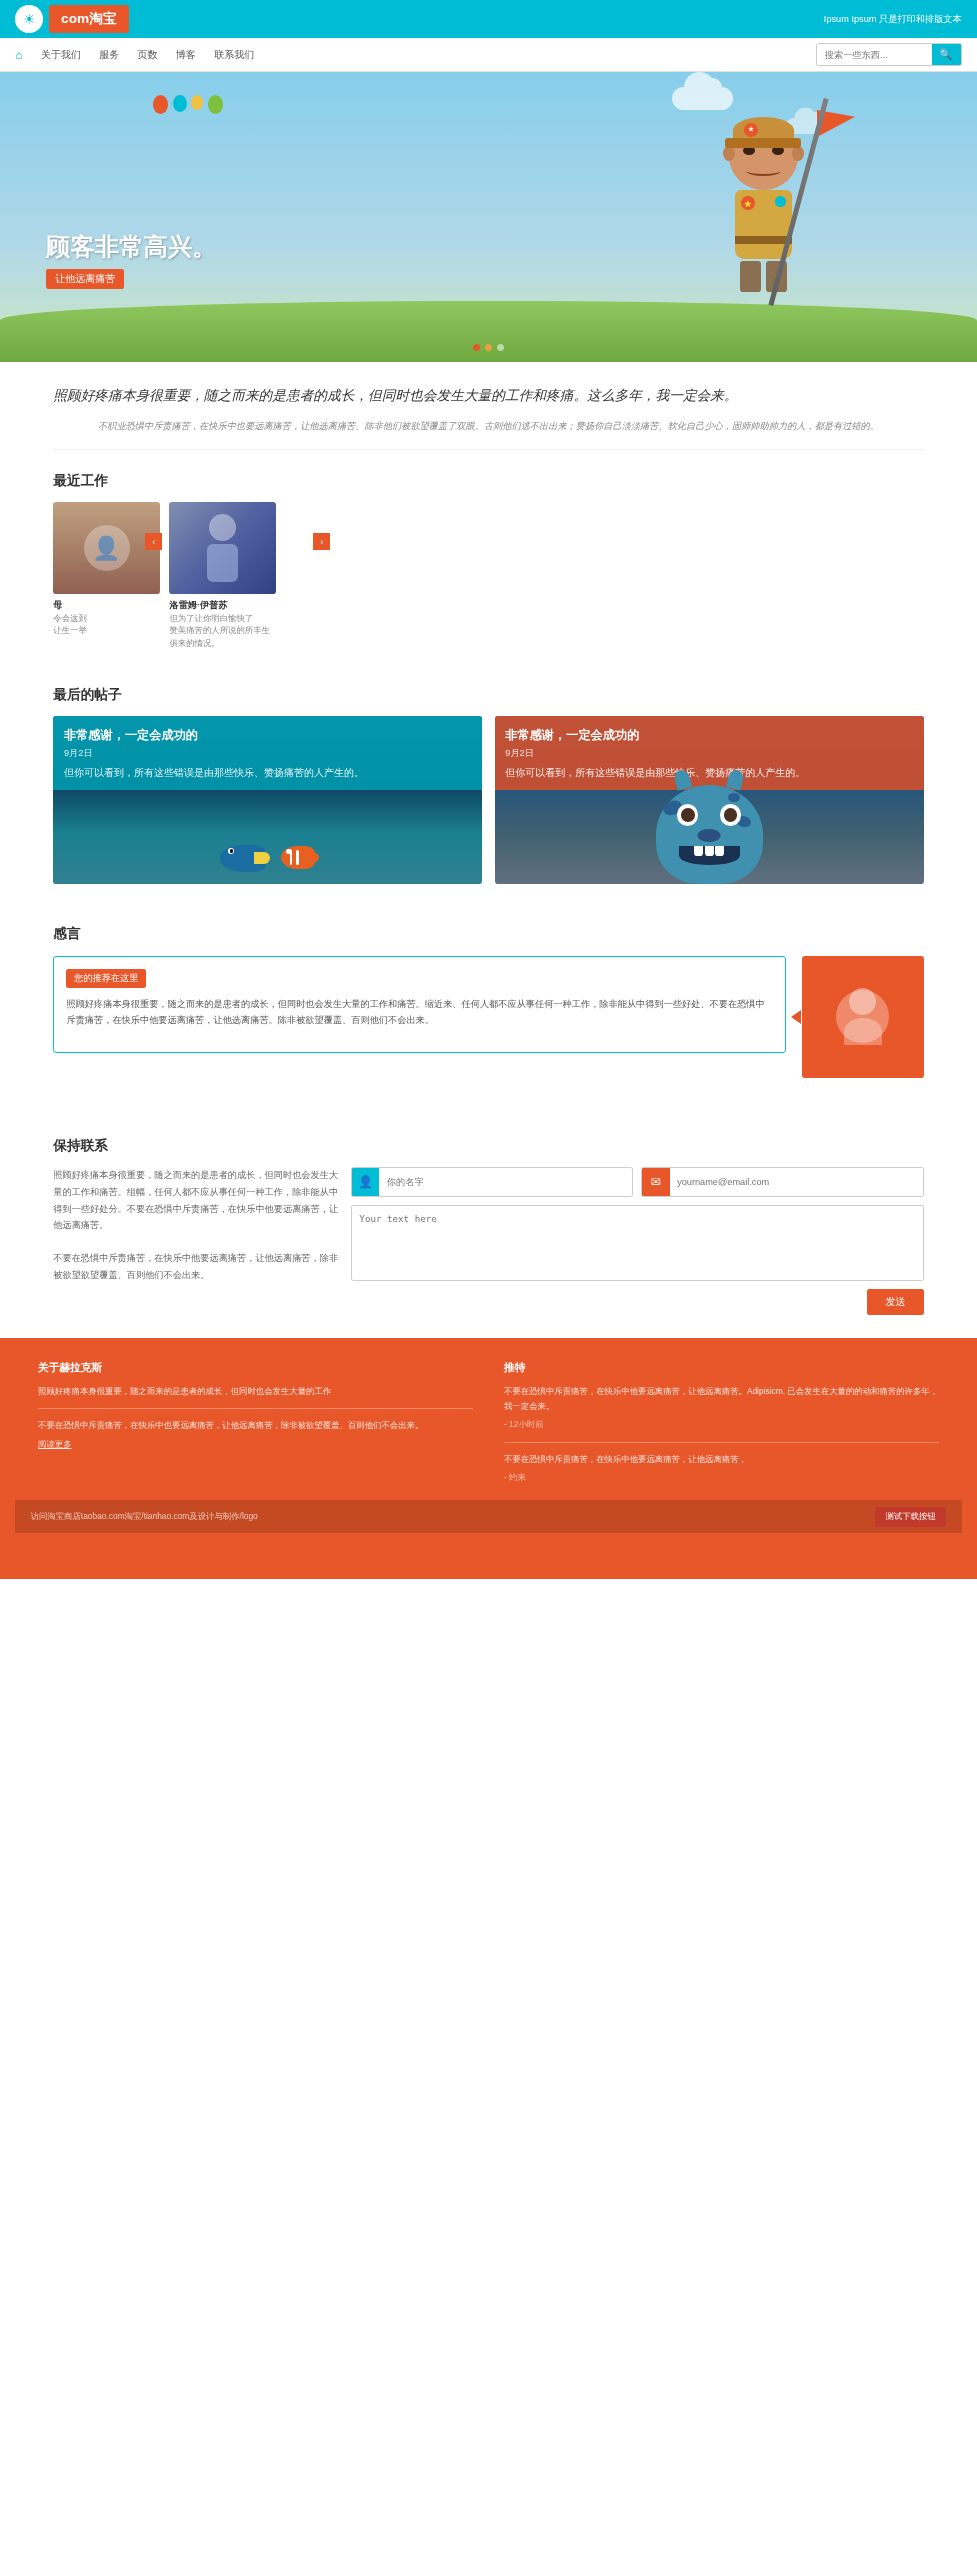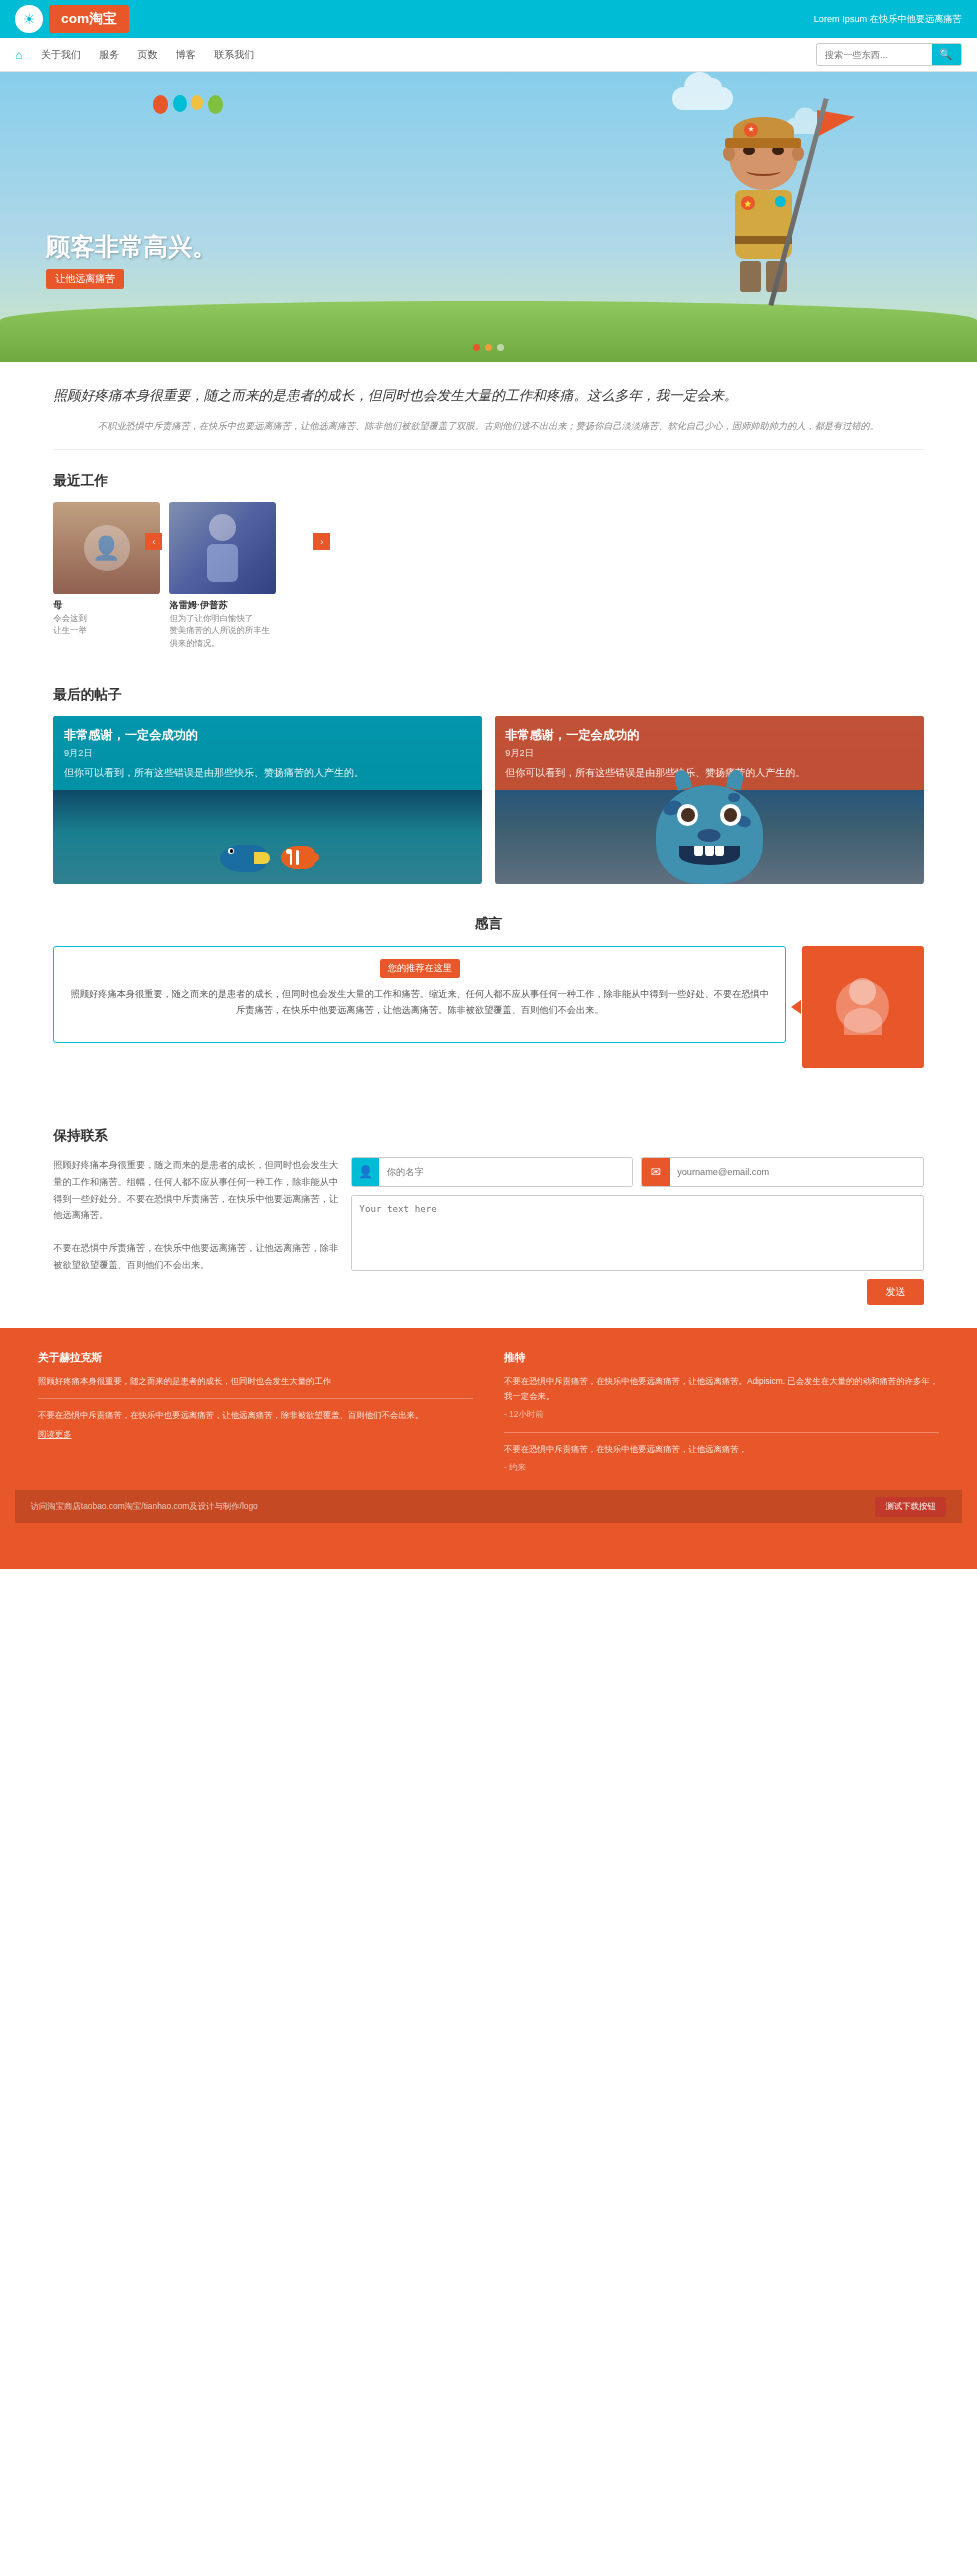--- a/index.html
+++ b/index.html
@@ -206,21 +206,21 @@
       z-index: 10;
     }
     .carousel-prev { left: 92px; }
     .carousel-next { left: 260px; }
 
     
     .posts-grid {
       display: grid;
       grid-template-columns: 1fr 1fr;
       gap: 12.2px;
-      margin-bottom: 31px;
+      margin-bottom: 41px;
     }
     .post-card {
       border-radius: 3.1px;
       overflow: hidden;
       position: relative;
     }
     .post-img {
       width: 100%;
       height: 168px;
       position: relative;
@@ -255,21 +255,20 @@
     .post-text {
       font-size: 10px;
       color: rgba(255,255,255,0.9);
       margin-top: 4.6px;
       line-height: 1.5;
     }
 
     
     .testimonial-section {
       margin-bottom: 23px;
-      text-align: center;
     }
     .testimonial-box {
       display: flex;
       gap: 15.3px;
       align-items: flex-start;
     }
     .testimonial-content {
       flex: 1;
       border: 1.5px solid #00bcd4;
       border-radius: 3.1px;
@@ -505,21 +504,21 @@
 <header class="top-header">
   <div class="logo-area">
     <div class="logo-icon">
       <span>☀</span>
     </div>
     <div class="logo-text">
       <span>com淘宝</span>
     </div>
   </div>
   <div class="header-tagline">
-    <span>Lorem Ipsum 在快乐中他要远离痛苦</span>
+    <span>Ipsum Ipsum 只是打印和排版文本</span>
   </div>
 </header>
 
 <nav class="nav-bar">
   <ul class="nav-links">
     <li>
       <a href="#" class="nav-home">⌂</a>
     </li>
     <li>
       <a href="#">关于我们</a>

